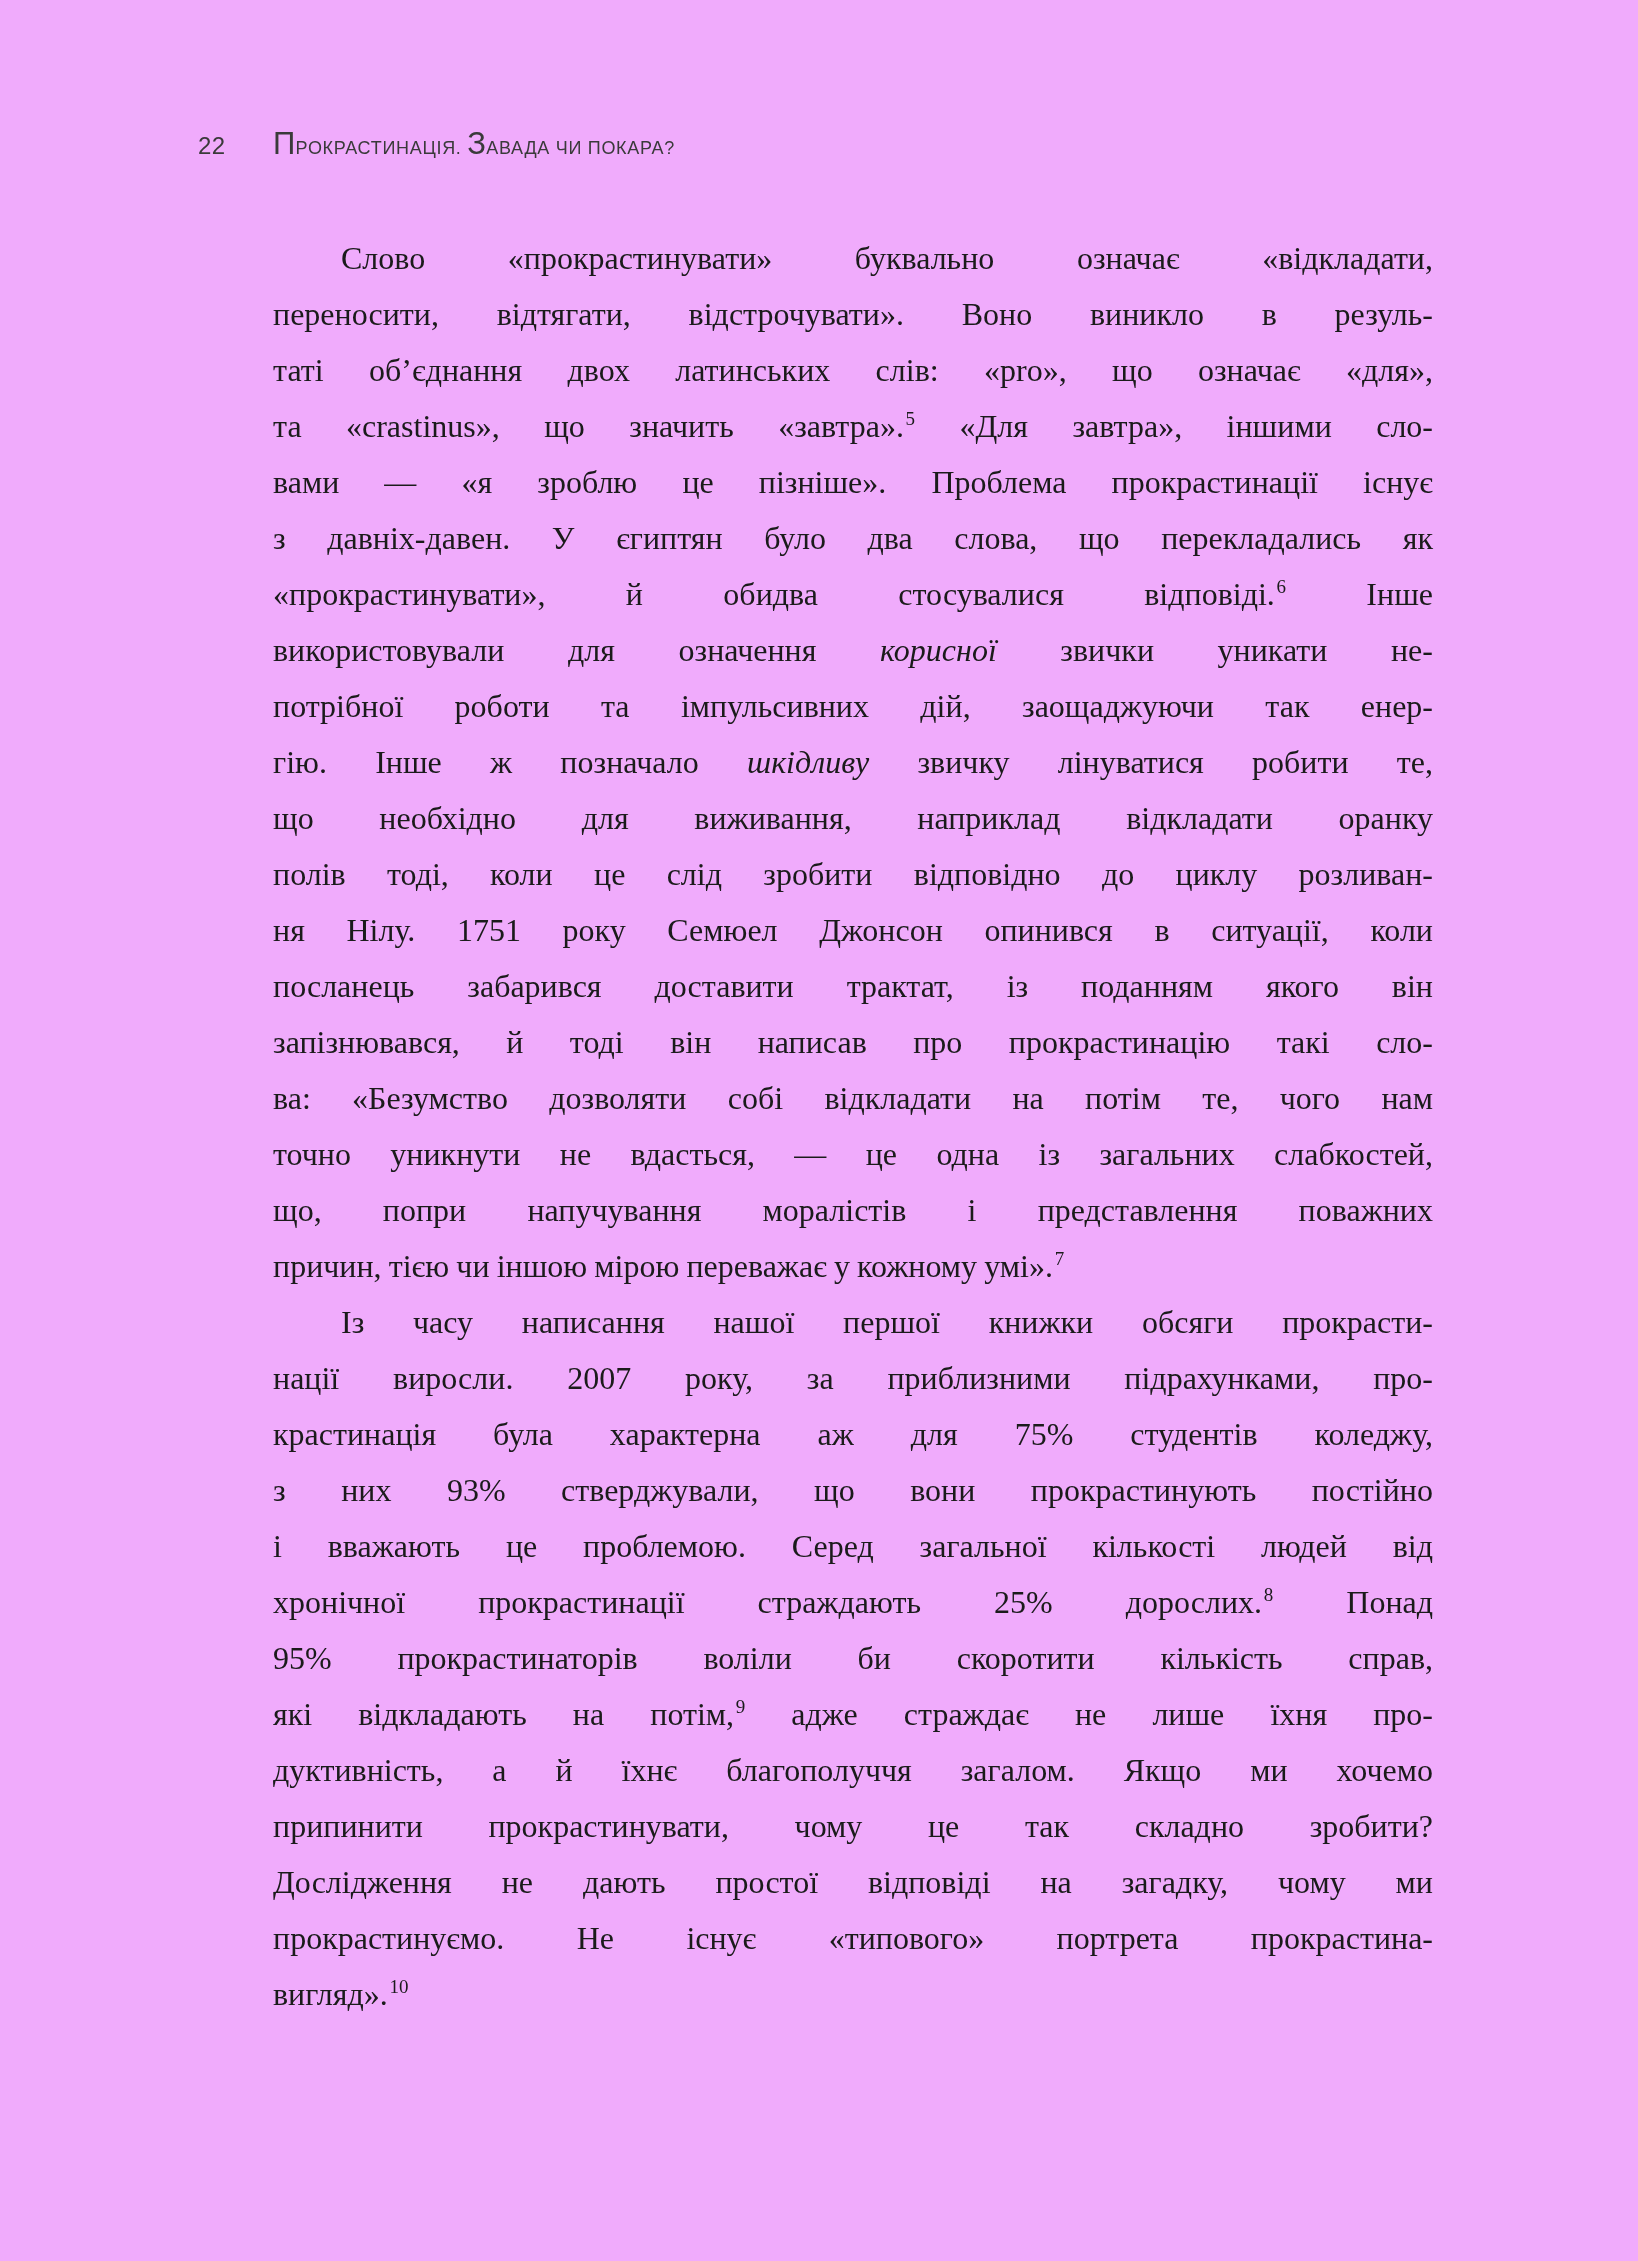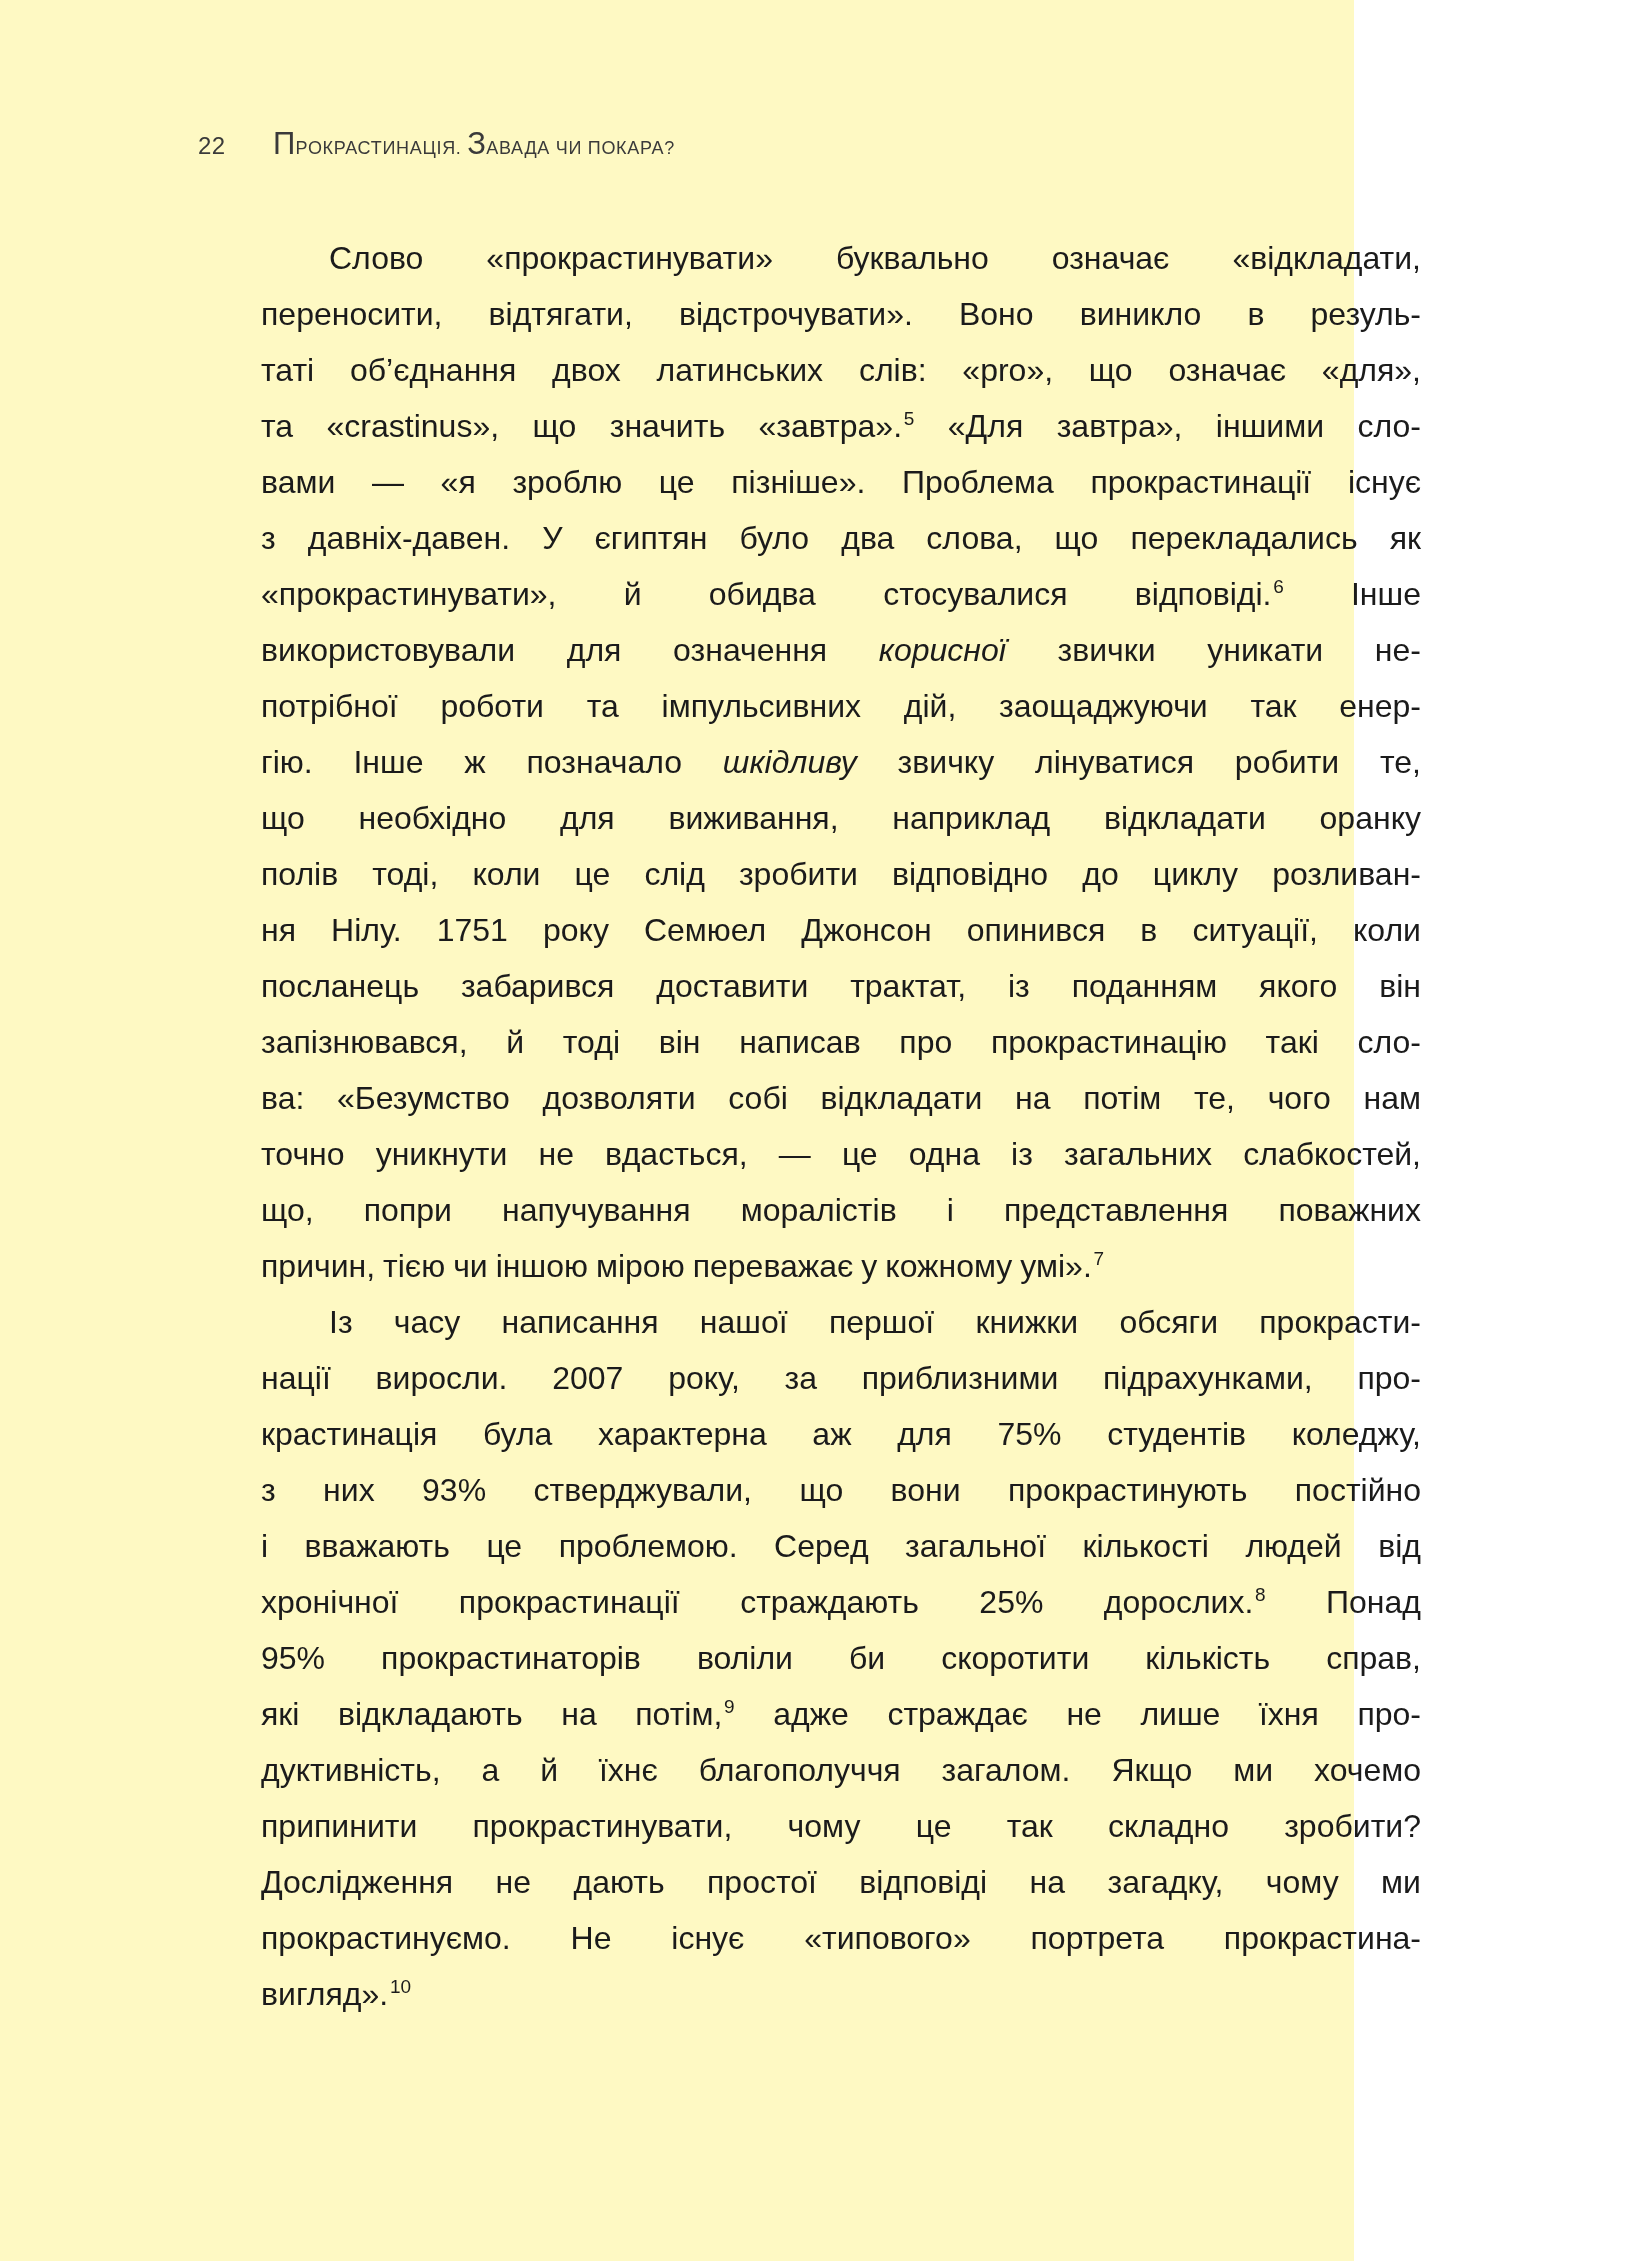--- a/index.html
+++ b/index.html
@@ -1,31 +1,31 @@
 <!DOCTYPE html>
 <html style="font-size:13.7px"><head>
 <meta charset="utf-8">
 <style>
   html, body { margin: 0; padding: 0; background: #ffffff; }
   body { width: 1638px; height: 2261px; position: relative; overflow: hidden; }
-  .page { position: absolute; left: 0; top: 0; width: 1354px; height: 2261px; background: #fef9c3; }
+  .page { position: absolute; left: 0; top: 0; width: 1638px; height: 2261px; background: #f0abfc; }
 
   .running-head {
     position: absolute; left: 198px; top: 126px; height: 34px;
     display: flex; align-items: baseline; color: #3a3a3a;
     font-family: "Liberation Sans", "DejaVu Sans", sans-serif;
     white-space: nowrap;
   }
   .page-number { font-size: 24px; width: 75px; letter-spacing: 0.4px; }
   .head-title { font-size: 31px; letter-spacing: 0.3px; }
   .head-title .sc { font-size: 18px; text-transform: uppercase; letter-spacing: 0.7px; }
 
   .body-text {
-    position: absolute; left: 261px; top: 230px; width: 1160px;
-    font-family: Liberation Sans, sans-serif;
+    position: absolute; left: 273px; top: 230px; width: 1160px;
+    font-family: Liberation Serif, serif;
     font-size: 32px; line-height: 56px; color: #1b1b1b;
   }
   .paragraph { margin: 0; }
   .line {
     display: block; white-space: nowrap; height: 56px;
     text-align: justify; text-align-last: justify;
     word-spacing: -0.9px;
   }
   .line.first { padding-left: 68px; }
   .line.last { text-align: right; text-align-last: left; }

